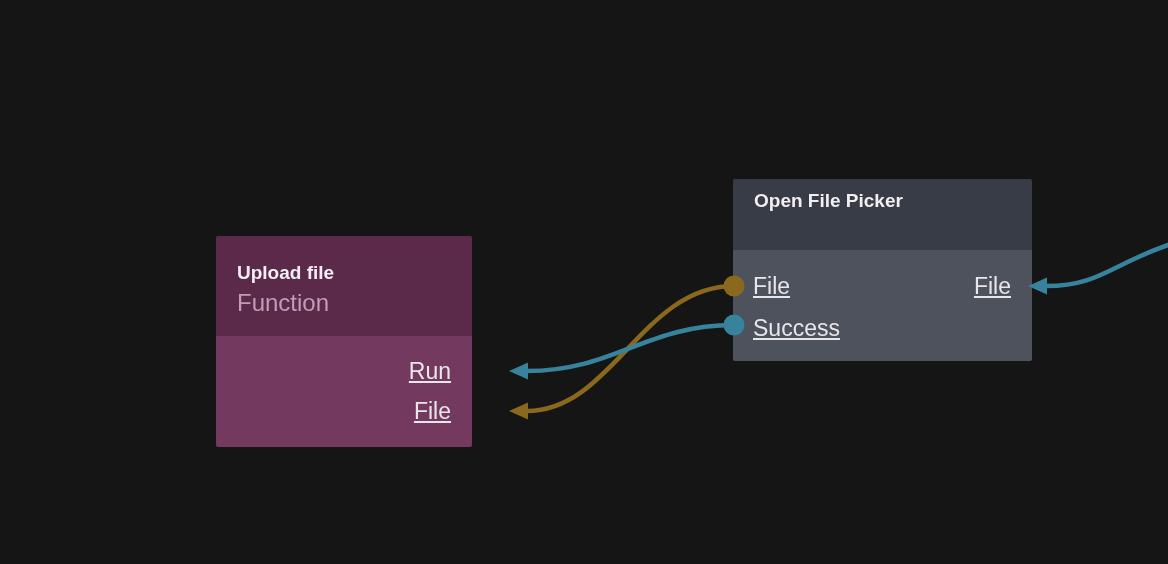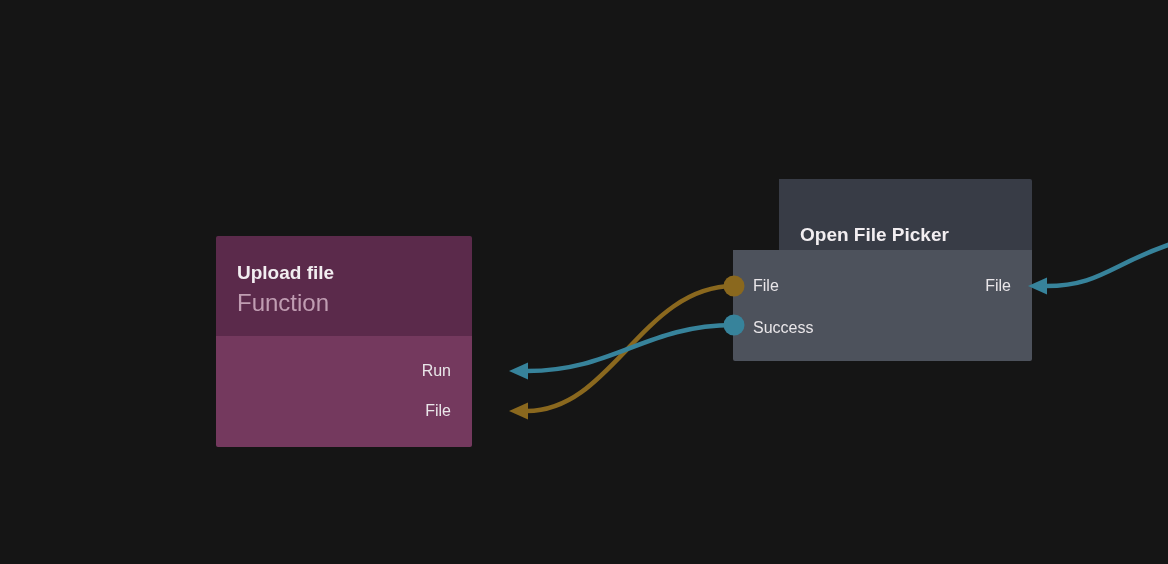--- a/index.html
+++ b/index.html
@@ -42,24 +42,23 @@
   }
   
   .node-picker {
     left: 733px; top: 179px;
     width: 299px; height: 182px;
   }
   .node-picker .node-header {
     height: 71px;
     background: var(--c-picker_header, #383c46);
     display: flex;
-    align-items: flex-end;
+    align-items: flex-start;
     box-sizing: border-box;
-    padding: 0 20px 0 21px;
-    margin-left: 46px;
+    padding: 7px 20px 0 21px;
   }
   .node-picker .node-body {
     height: 111px;
     background: var(--c-picker_body, #4d525c);
     position: relative;
   }
   
   .node-title {
     font-size: 19px;
     font-weight: 700;
@@ -69,24 +68,25 @@
   }
   .node-subtitle {
     font-size: 24px;
     font-weight: 400;
     line-height: 30px;
     color: var(--c-subtitle_text, #c09db2);
     white-space: nowrap;
   }
   .port-label {
     position: absolute;
-    font-size: 16px;
+    font-size: 23px;
     line-height: 24px;
     color: var(--c-port_text, #e9e6e9);
     white-space: nowrap;
+    text-decoration: underline;
   }
   .port-left   { left: 20px; }
   .port-right  { right: 21px; text-align: right; }
   .row-0 { top: 23px; }
   .row-1 { top: 63px; }
   
   .p-row-0 { top: 24px; }
   .p-row-1 { top: 66px; }
   
   .wire-layer {

